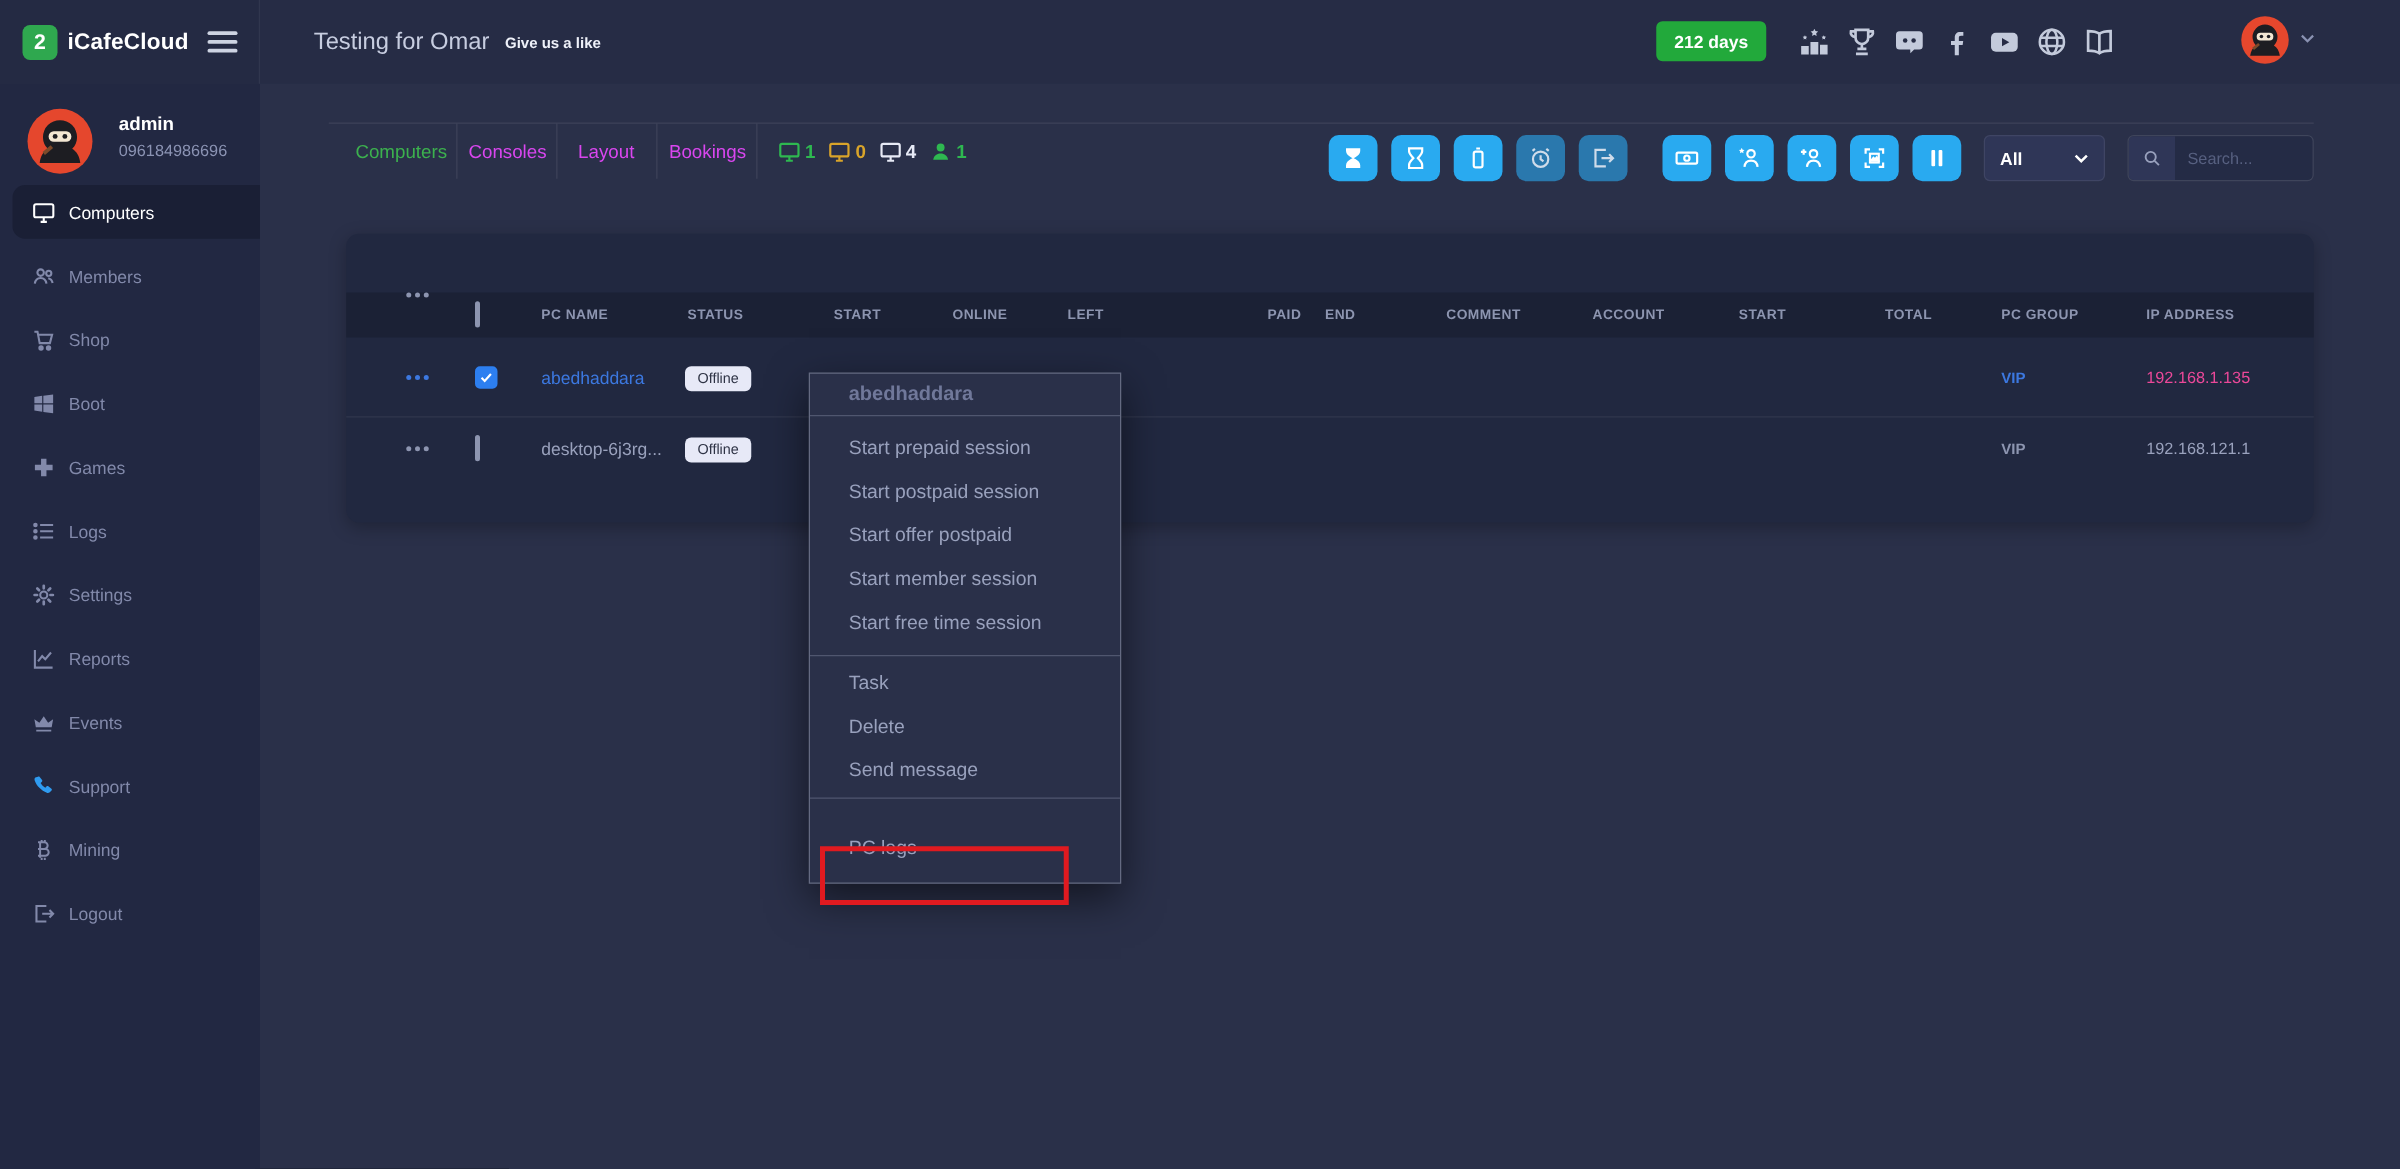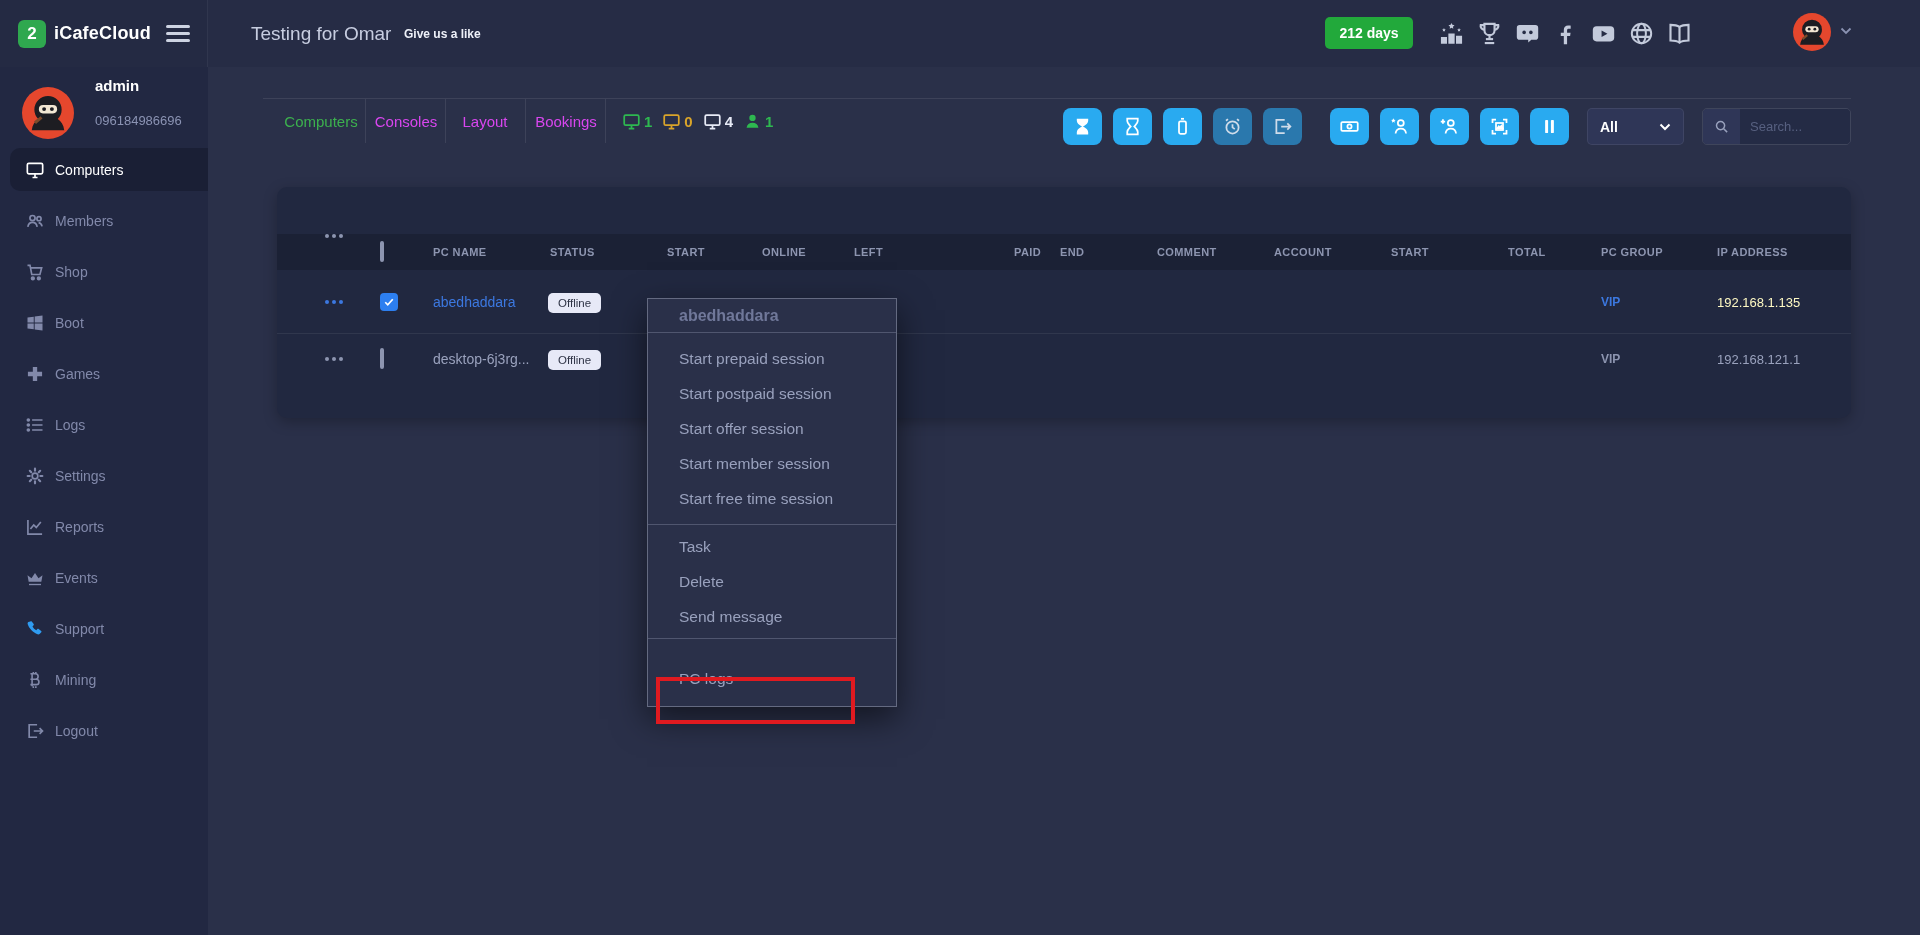--- a/index.html
+++ b/index.html
@@ -25,21 +25,21 @@
               color:#fff;font-weight:bold;font-size:14px;display:flex;align-items:center;justify-content:center;cursor:pointer;}
   .tb-icons{position:absolute;left:1438px;top:0;height:67px;display:flex;align-items:center;gap:11px;color:#c3cadb;}
   .tb-icon{width:27px;height:27px;display:flex;align-items:center;justify-content:center;cursor:pointer;}
   .tb-avatar{position:absolute;left:1793px;top:13px;width:38px;height:38px;border-radius:50%;background:#e5472d;
              overflow:hidden;cursor:pointer;}
   .tb-caret{position:absolute;left:1840px;top:27px;color:#8a92b2;cursor:pointer;}
 
   
   .sidebar{position:absolute;left:0;top:67px;width:208px;height:868px;background:#222842;z-index:5;}
   .user-avatar{position:absolute;left:22px;top:20px;width:52px;height:52px;border-radius:50%;background:#e5472d;overflow:hidden;cursor:pointer;}
-  .user-name{position:absolute;left:95px;top:10px;color:#fff;font-size:15px;font-weight:bold;}
+  .user-name{position:absolute;left:95px;top:24px;color:#fff;font-size:15px;font-weight:bold;}
   .user-phone{position:absolute;left:95px;top:46px;color:#8b93b3;font-size:13px;}
   .side-item{position:absolute;left:10px;right:0;height:43px;display:flex;align-items:center;gap:10px;
              padding-left:15px;color:#8289aa;font-size:14px;border-radius:10px 0 0 10px;cursor:pointer;
              top:calc(81px + var(--i)*51px);}
   .side-item.active{background:#1a1f35;color:#fff;}
   .side-item .si{width:20px;height:20px;flex:0 0 20px;}
   .si-phone{color:#2f9bf0;}
 
   
   .toolbar-line{position:absolute;left:263px;top:98px;width:1588px;height:1px;background:rgba(255,255,255,.09);}
@@ -90,21 +90,21 @@
   .dots i{width:4px;height:4px;border-radius:50%;background:#8d95b0;}
   .dots.blue i{background:#3c78e0;}
   .cb{width:18px;height:18px;border-radius:4px;border:2px solid #8d95b0;box-sizing:border-box;cursor:pointer;}
   .cb.checked{background:#2d7ff0;border-color:#2d7ff0;display:flex;align-items:center;justify-content:center;}
   .name-link{font-size:14px;color:#9aa2bd;cursor:pointer;}
   .name-link.blue{color:#3c78e0;}
   .badge{background:#e7e9f7;color:#2e3345;font-size:11.5px;padding:4px 10px;border-radius:5px;}
   .vip{font-size:12px;font-weight:bold;color:#8d95b0;}
   .vip.blue{color:#3c78e0;}
   .ip{font-size:13px;color:#9aa2bd;}
-  .ip.blue{color:#fef9c3;}
+  .ip.blue{color:#ec4899;}
 
   
   .ctx{position:absolute;left:647px;top:298px;width:250px;background:#2a3049;
        border:1px solid rgba(170,177,198,.45);box-shadow:0 12px 32px rgba(0,0,0,.55);z-index:20;box-sizing:border-box;}
   .ctx-title{height:33px;display:flex;align-items:center;padding-left:31px;color:#70789a;font-weight:bold;font-size:16px;}
   .ctx-group{border-top:1px solid rgba(170,177,198,.3);}
   .g1{padding:8px 0}.g2{padding:4px 0}.g3{padding:12px 0 6px}.g4{padding:22px 0 10px}
   .ctx-item{height:35px;display:flex;align-items:center;padding:0 16px 0 31px;color:#99a1bd;font-size:15.5px;cursor:pointer;}
   .ctx-item.hl{color:#e9ecf5;}
   .manage-caret{margin-left:auto;color:#5d6584;font-size:16px;}
@@ -476,21 +476,21 @@
       <span class="cell x-group vip">VIP</span>
       <span class="cell x-ip ip">192.168.121.1</span>
     </div>
   </div>
 
   <div class="ctx">
     <div class="ctx-title">abedhaddara</div>
     <div class="ctx-group g1">
       <div class="ctx-item">Start prepaid session</div>
       <div class="ctx-item">Start postpaid session</div>
-      <div class="ctx-item">Start offer session</div>
+      <div class="ctx-item">Start offer postpaid</div>
       <div class="ctx-item">Start member session</div>
       <div class="ctx-item">Start free time session</div>
     </div>
     <div class="ctx-group g2">
       <div class="ctx-item">Task</div>
       <div class="ctx-item">Delete</div>
       <div class="ctx-item">Send message</div>
     </div>
     <div class="ctx-group g4">
       <div class="ctx-item">PC logs</div>

